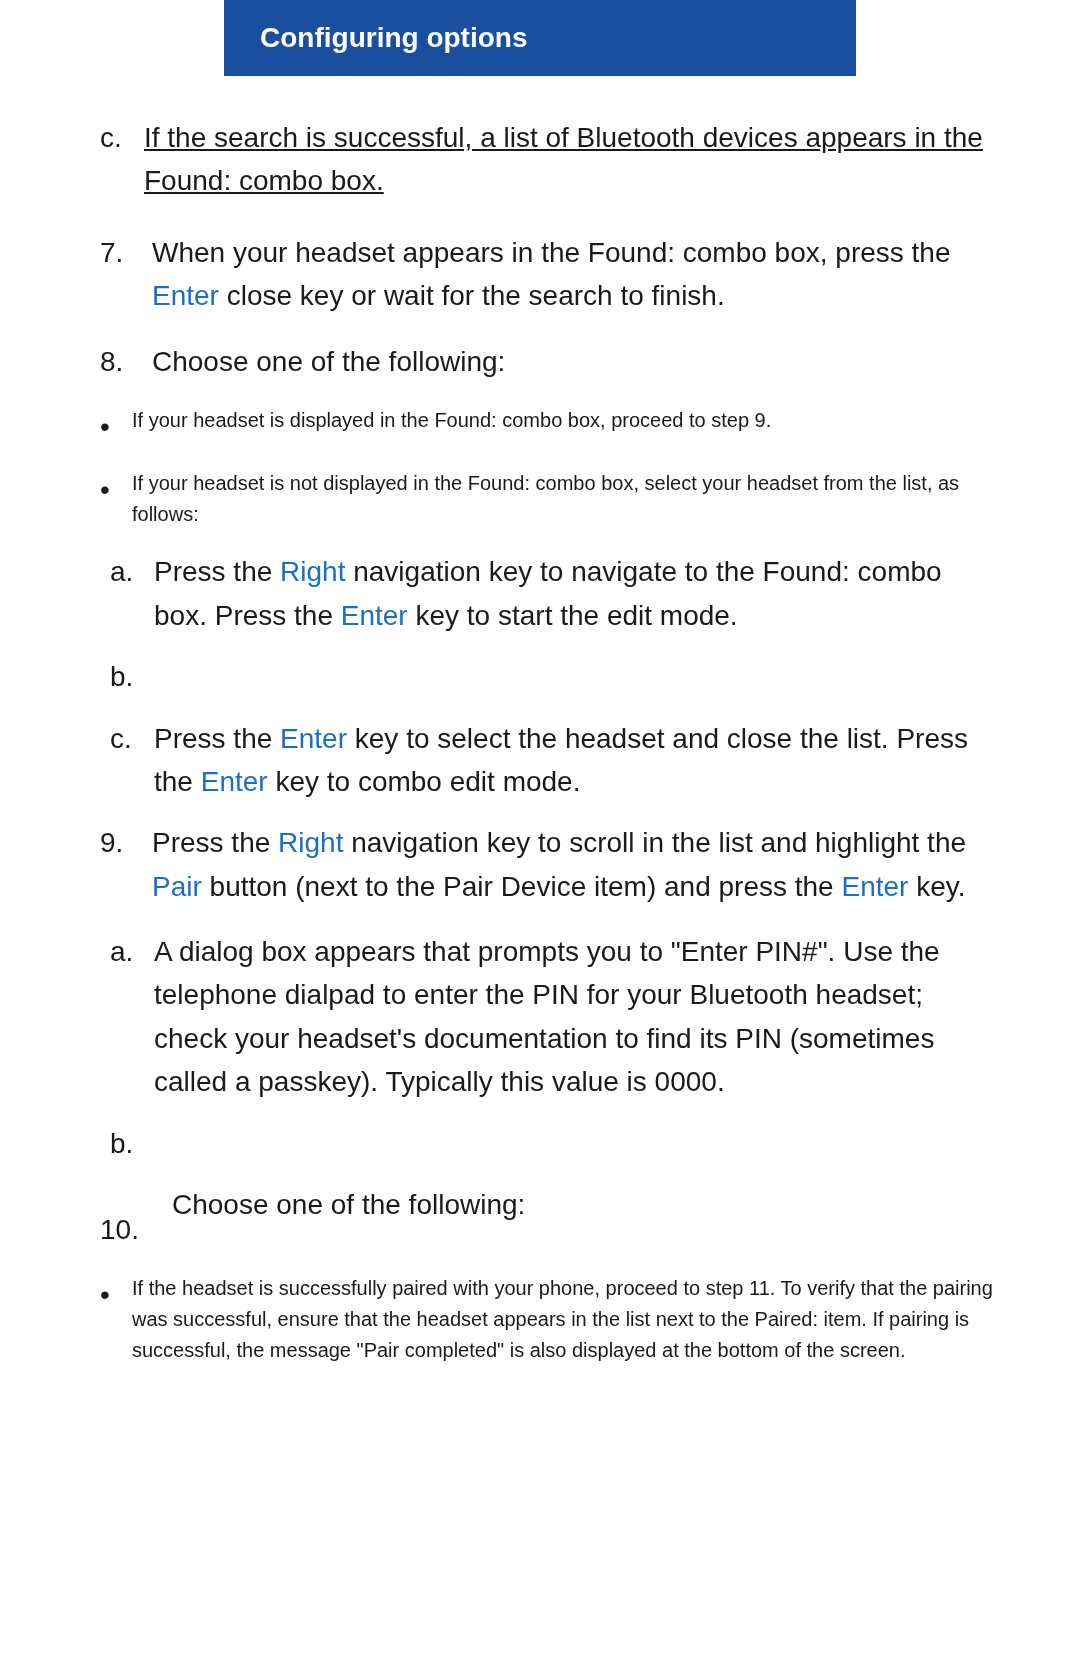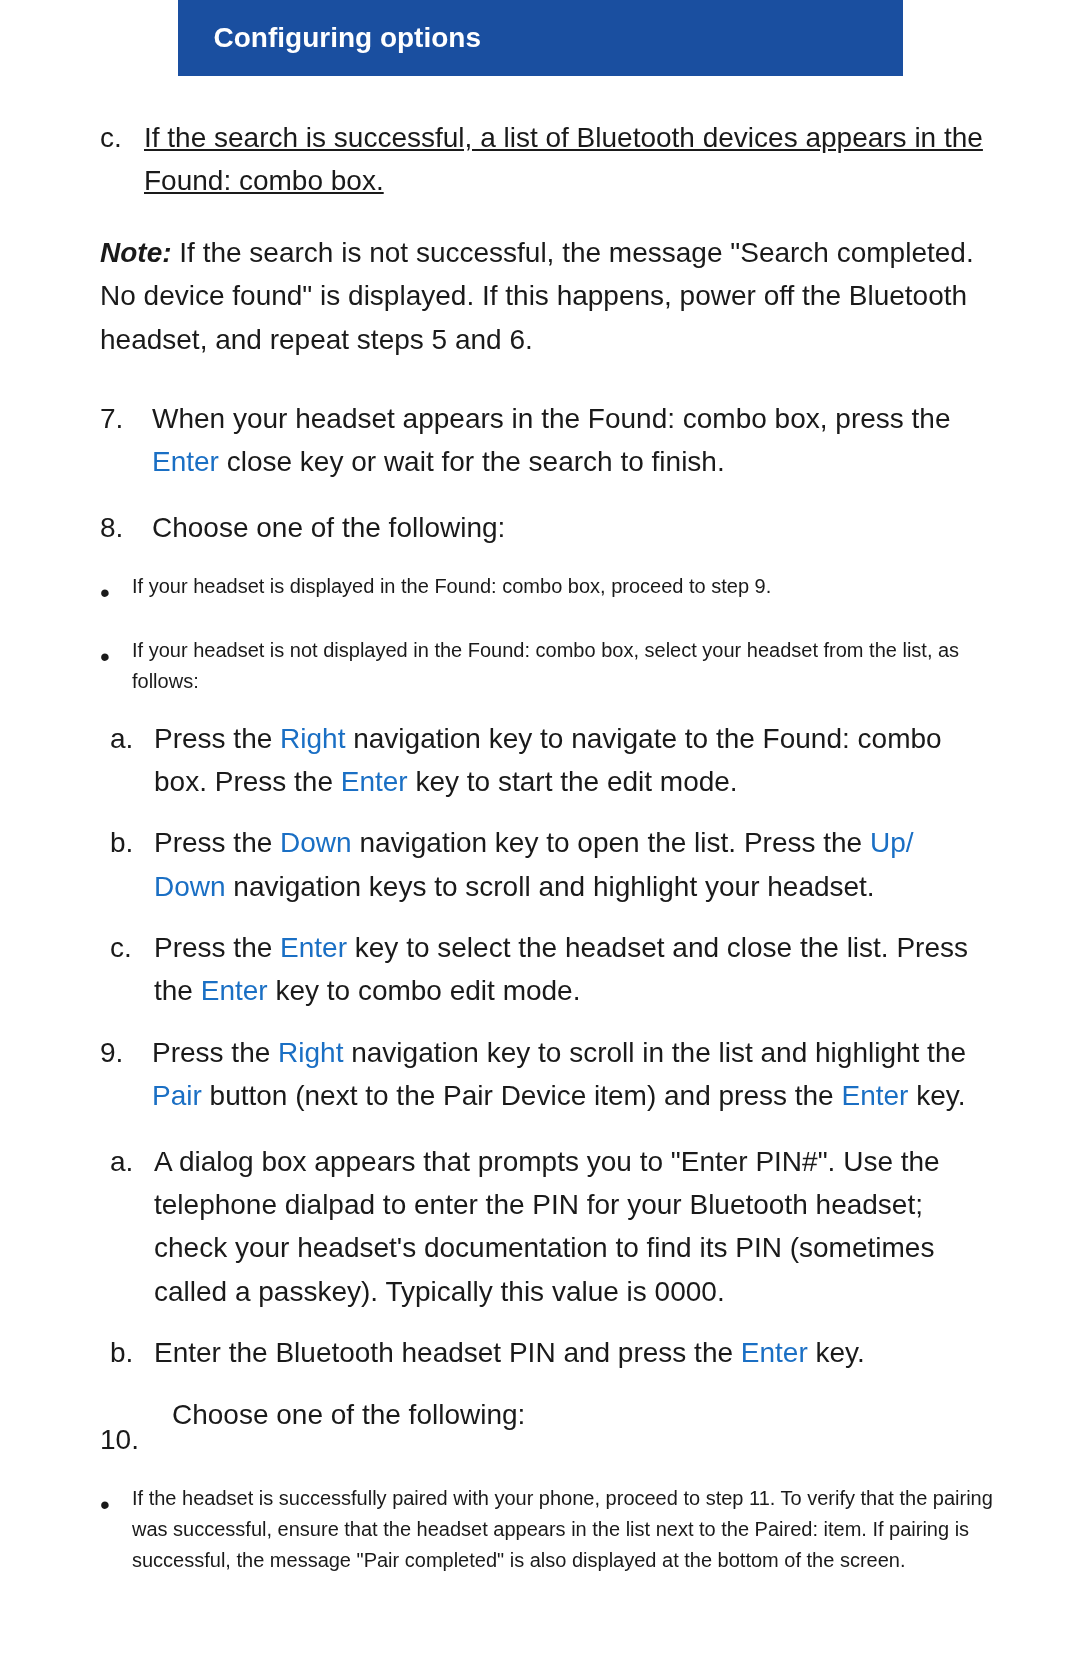--- a/index.html
+++ b/index.html
@@ -8,21 +8,21 @@
       min-height: 1669px;
       background: #ffffff;
       font-family: Arial, Helvetica, sans-serif;
       font-size: 28px;
       color: #1a1a1a;
       position: relative;
     }
 
     .header-bar {
       background: #1a4fa0;
-      width: 725px;
+      width: 632px;
       margin: 0 auto;
       padding: 22px 36px;
       margin-top: 0;
     }
 
     .header-bar span {
       color: #ffffff;
       font-weight: bold;
       font-size: 28px;
     }
@@ -136,23 +136,20 @@
   <span>Configuring options</span>
 </div>
 
 <div class="content-area">
 
   <div class="item-c">
     <span class="label">c.</span>
     <span class="text">If the search is successful, a list of Bluetooth devices appears in the Found: combo box.</span>
   </div>
 
-  <div class="note-block">
-    <span class="bold-note">Note:</span><span> If the search is not successful, the message "Search completed. No device found" is displayed. If this happens, power off the Bluetooth headset, and repeat steps 5 and 6.</span>
-  </div>
 
   <div class="numbered-item">
     <span class="num">7.</span>
     <span class="text">
       <span>When your headset appears in the Found: combo box, press the </span><span class="blue">Enter</span><span> close key or wait for the search to finish.</span>
     </span>
   </div>
 
   <div class="numbered-item">
     <span class="num">8.</span>
@@ -172,23 +169,20 @@
 
   <ul class="sub-list">
     <li class="sub-item">
       <span class="sub-label">a.</span>
       <span class="text">
         <span>Press the </span><span class="blue">Right</span><span> navigation key to navigate to the Found: combo box. Press the </span><span class="blue">Enter</span><span> key to start the edit mode.</span>
       </span>
     </li>
     <li class="sub-item">
       <span class="sub-label">b.</span>
-      <span class="text">
-        <span>Press the </span><span class="blue">Down</span><span> navigation key to open the list. Press the </span><span class="blue">Up/</span><br><span class="blue">Down</span><span> navigation keys to scroll and highlight your headset.</span>
-      </span>
     </li>
     <li class="sub-item">
       <span class="sub-label">c.</span>
       <span class="text">
         <span>Press the </span><span class="blue">Enter</span><span> key to select the headset and close the list. Press the </span><span class="blue">Enter</span><span> key to combo edit mode.</span>
       </span>
     </li>
   </ul>
 
   <div class="numbered-item" style="margin-top:10px;">
@@ -198,23 +192,20 @@
     </span>
   </div>
 
   <ul class="sub-list">
     <li class="sub-item">
       <span class="sub-label">a.</span>
       <span class="text">A dialog box appears that prompts you to "Enter PIN#". Use the telephone dialpad to enter the PIN for your Bluetooth headset; check your headset's documentation to find its PIN (sometimes called a passkey). Typically this value is 0000.</span>
     </li>
     <li class="sub-item">
       <span class="sub-label">b.</span>
-      <span class="text">
-        <span>Enter the Bluetooth headset PIN and press the </span><span class="blue">Enter</span><span> key.</span>
-      </span>
     </li>
   </ul>
 
   <div class="numbered-item" style="margin-top:10px;">
     <span class="num num-wide">10.</span>
     <span class="text">Choose one of the following:</span>
   </div>
 
   <ul class="bullet-list">
     <li class="bullet-item">

